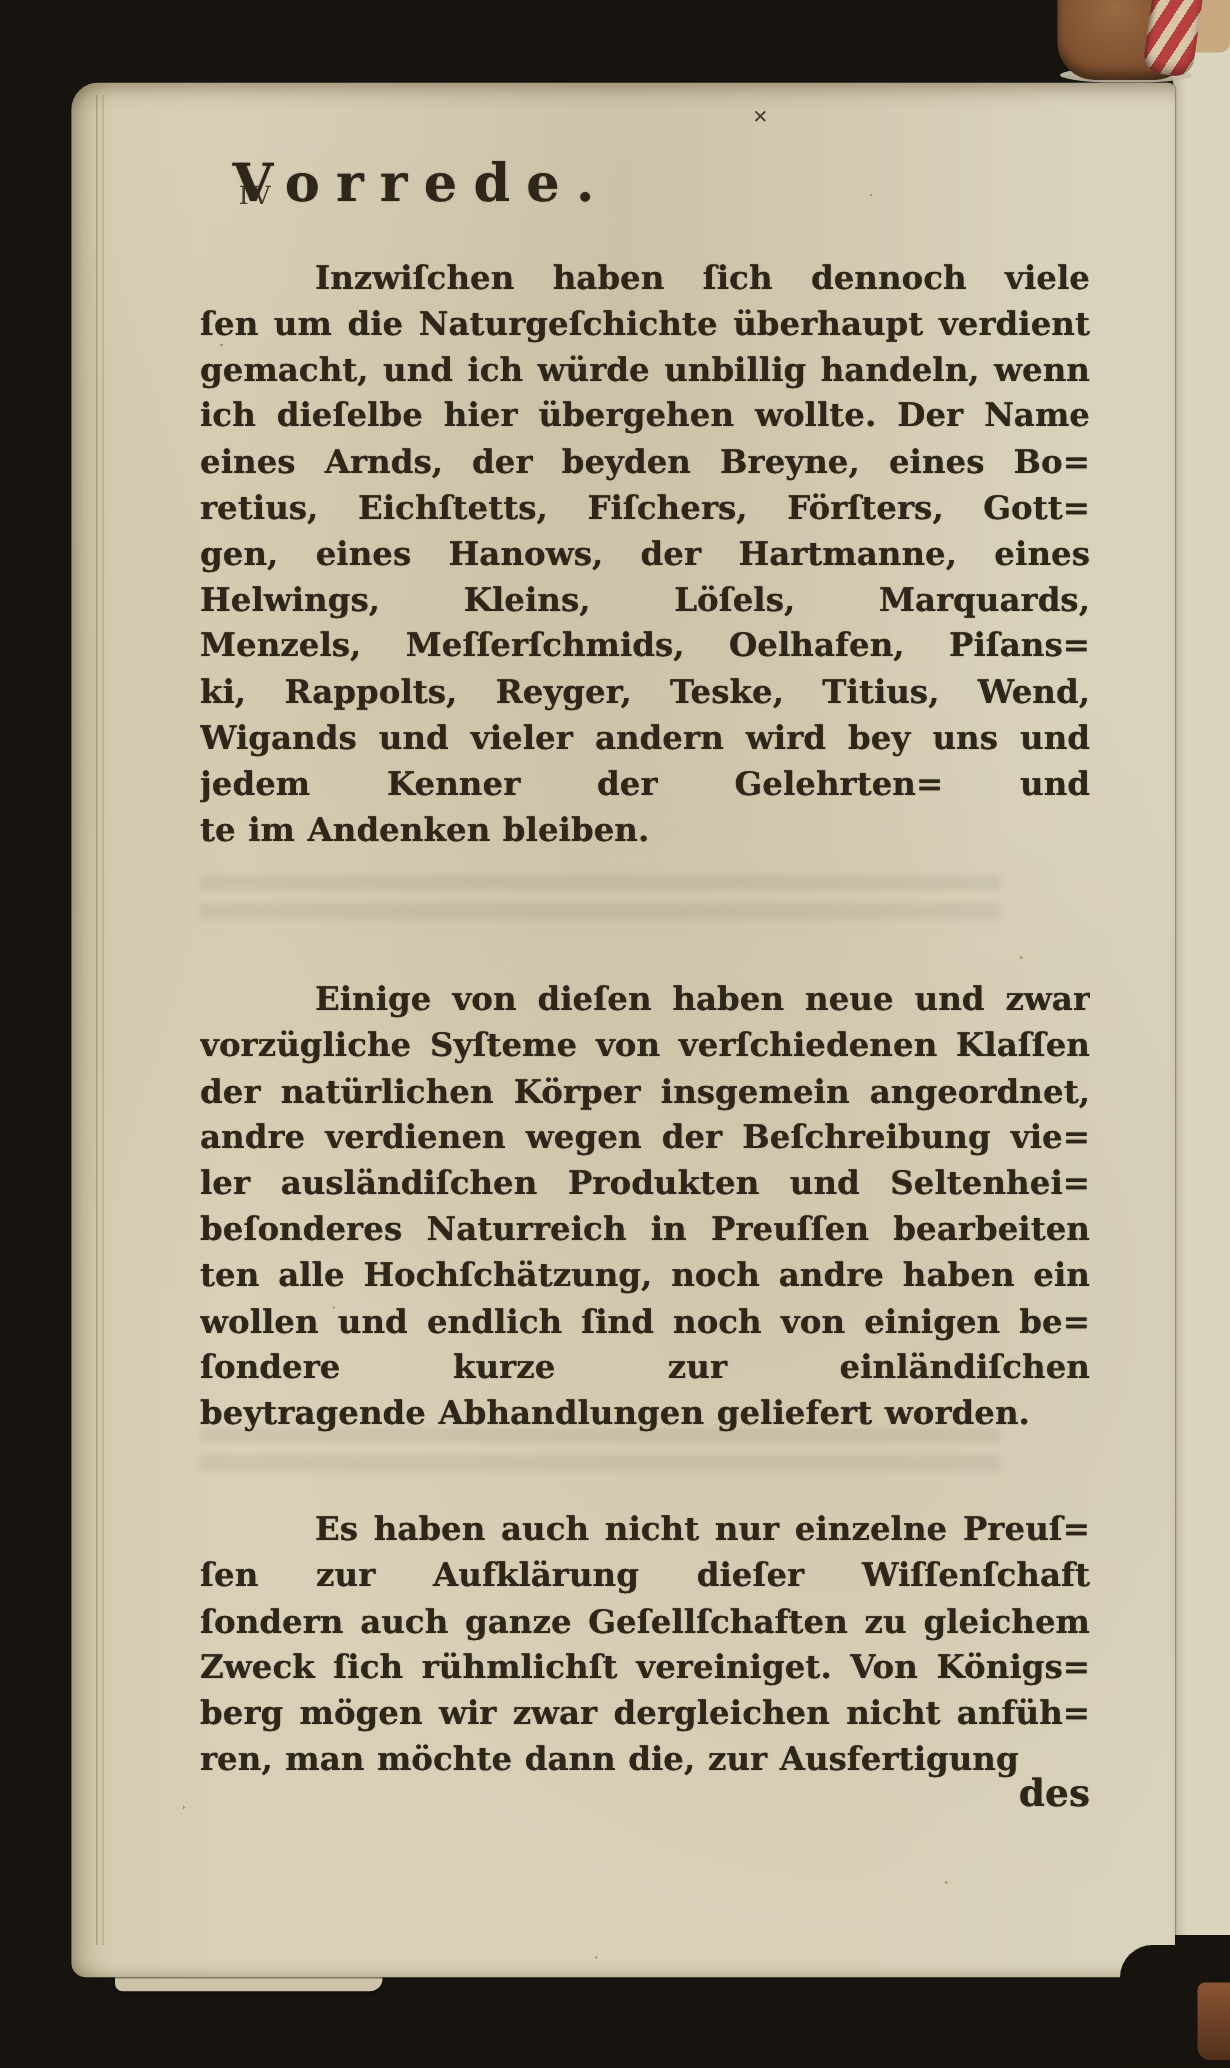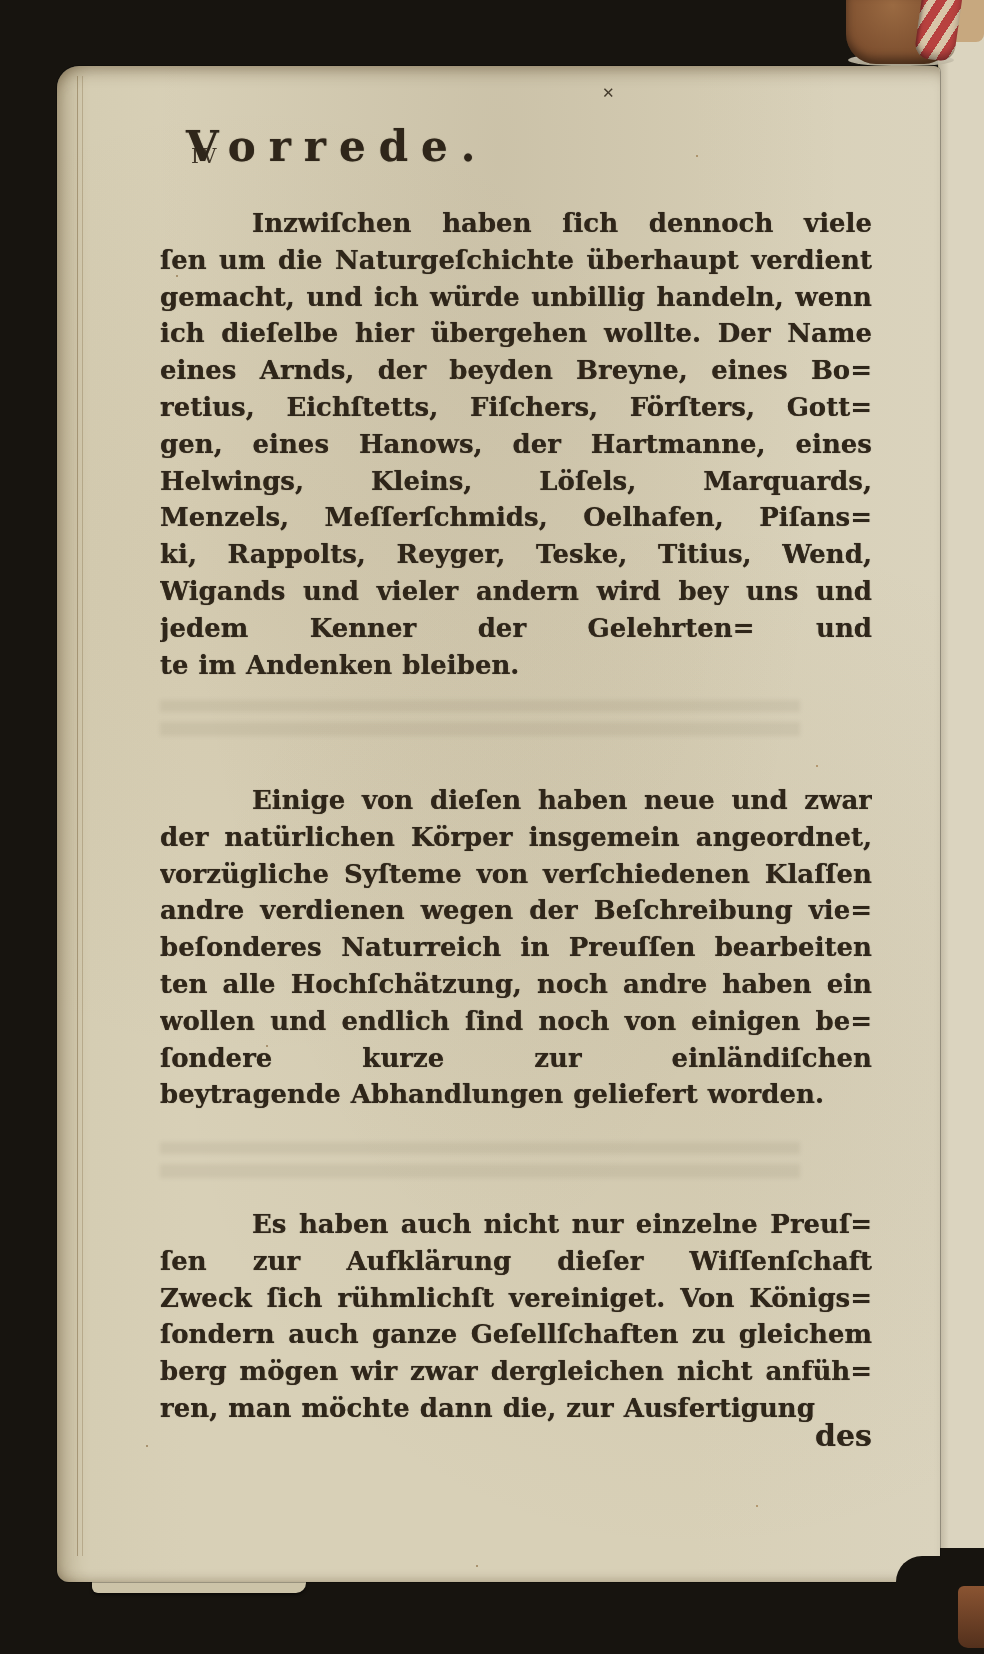--- a/index.html
+++ b/index.html
@@ -145,35 +145,36 @@
     <div class="line">Helwings, Kleins, Löſels, Marquards,</div>
     <div class="line">Menzels, Meſſerſchmids, Oelhafen, Piſans=</div>
     <div class="line">ki, Rappolts, Reyger, Teske, Titius, Wend,</div>
     <div class="line">Wigands und vieler andern wird bey uns und</div>
     <div class="line">jedem Kenner der Gelehrten= und Naturgeſchich=</div>
     <div class="line last">te im Andenken bleiben.</div>
   </div>
 
   <div class="abs textcol p2">
     <div class="line indent">Einige von dieſen haben neue und zwar</div>
+    <div class="line">vorzügliche Syſteme von verſchiedenen Klaſſen</div>
     <div class="line">der natürlichen Körper insgemein angeordnet,</div>
-    <div class="line">vorzügliche Syſteme von verſchiedenen Klaſſen</div>
     <div class="line">andre verdienen wegen der Beſchreibung vie=</div>
+    <div class="line">ler ausländiſchen Produkten und Seltenhei=</div>
     <div class="line">beſonderes Naturreich in Preuſſen bearbeiten</div>
     <div class="line">ten alle Hochſchätzung, noch andre haben ein</div>
     <div class="line">wollen und endlich ſind noch von einigen be=</div>
     <div class="line">ſondere kurze zur einländiſchen Naturgeſchichte</div>
     <div class="line last">beytragende Abhandlungen geliefert worden.</div>
   </div>
 
   <div class="abs textcol p3">
     <div class="line indent">Es haben auch nicht nur einzelne Preuſ=</div>
     <div class="line">ſen zur Aufklärung dieſer Wiſſenſchaft gewirket,</div>
+    <div class="line">ſondern auch ganze Geſellſchaften zu gleichem</div>
     <div class="line">Zweck ſich rühmlichſt vereiniget.   Von Königs=</div>
-    <div class="line">ſondern auch ganze Geſellſchaften zu gleichem</div>
     <div class="line">berg mögen wir zwar dergleichen nicht anfüh=</div>
     <div class="line last">ren, man möchte dann die, zur Ausfertigung</div>
   </div>
 
   <div class="abs catchword">des</div>
 </div>
 
 <div class="abs page-edge-top"></div>
 <div class="abs leather"></div>
 <div class="abs endband"></div>

